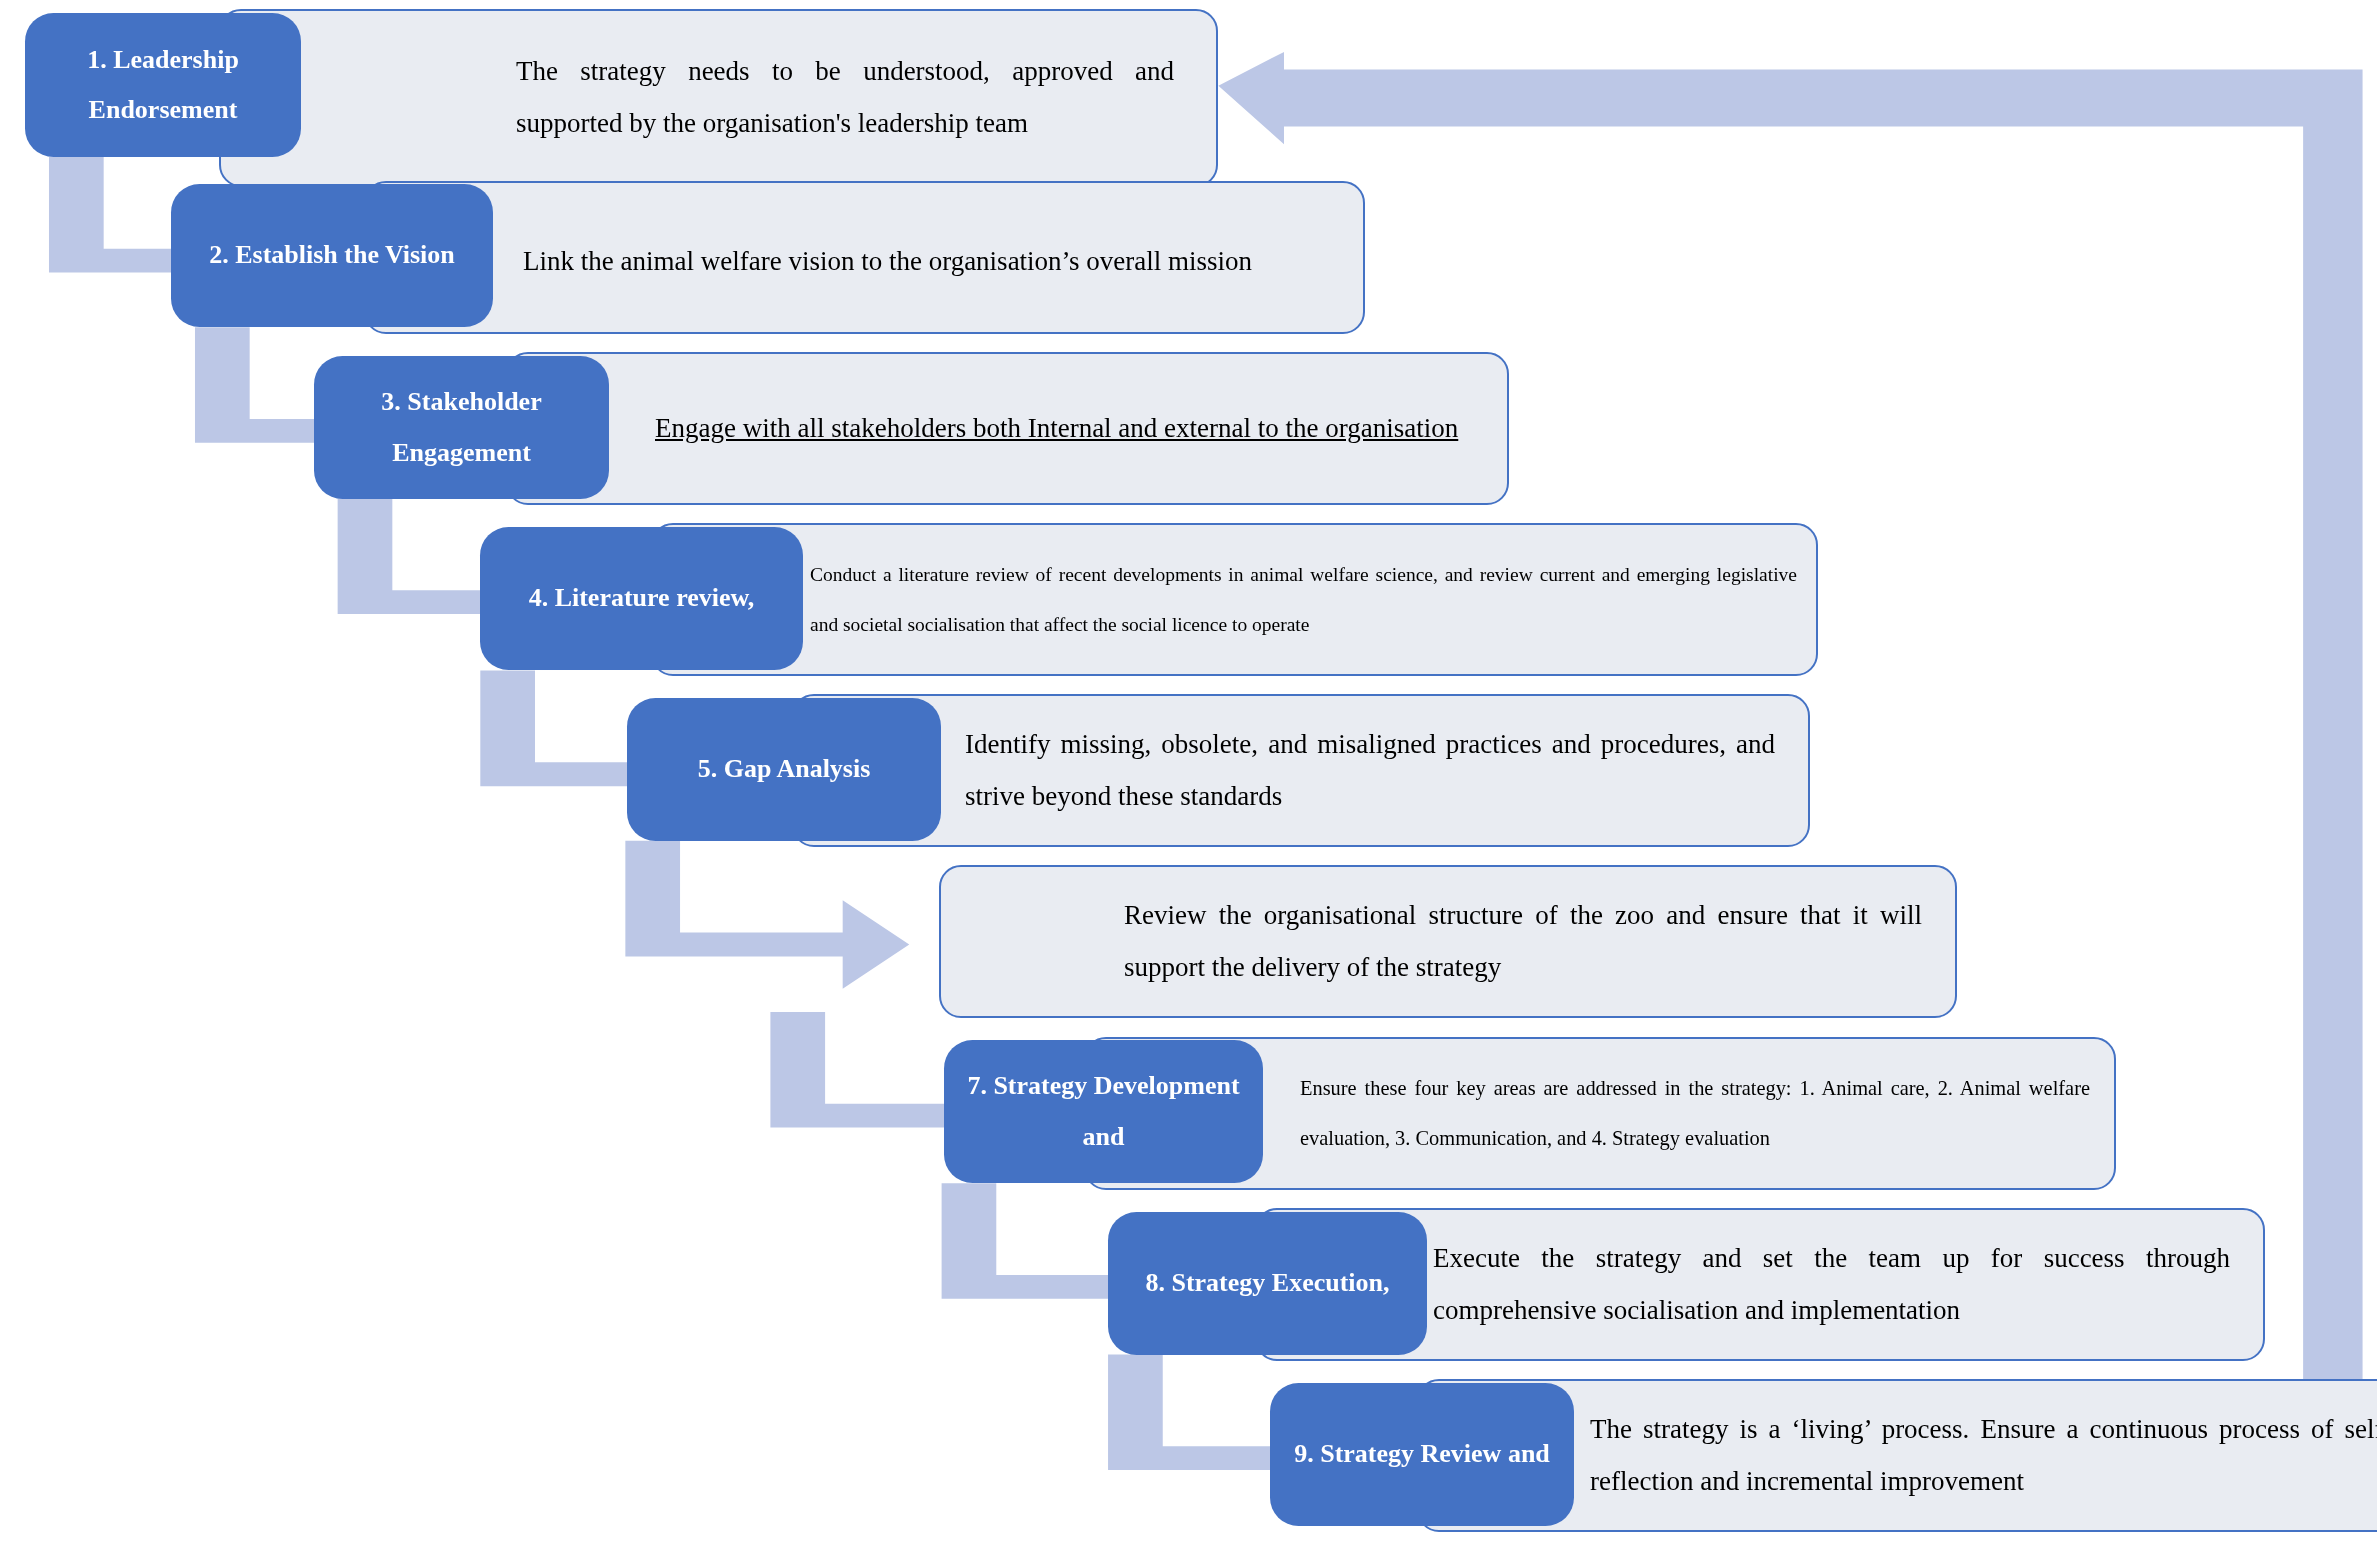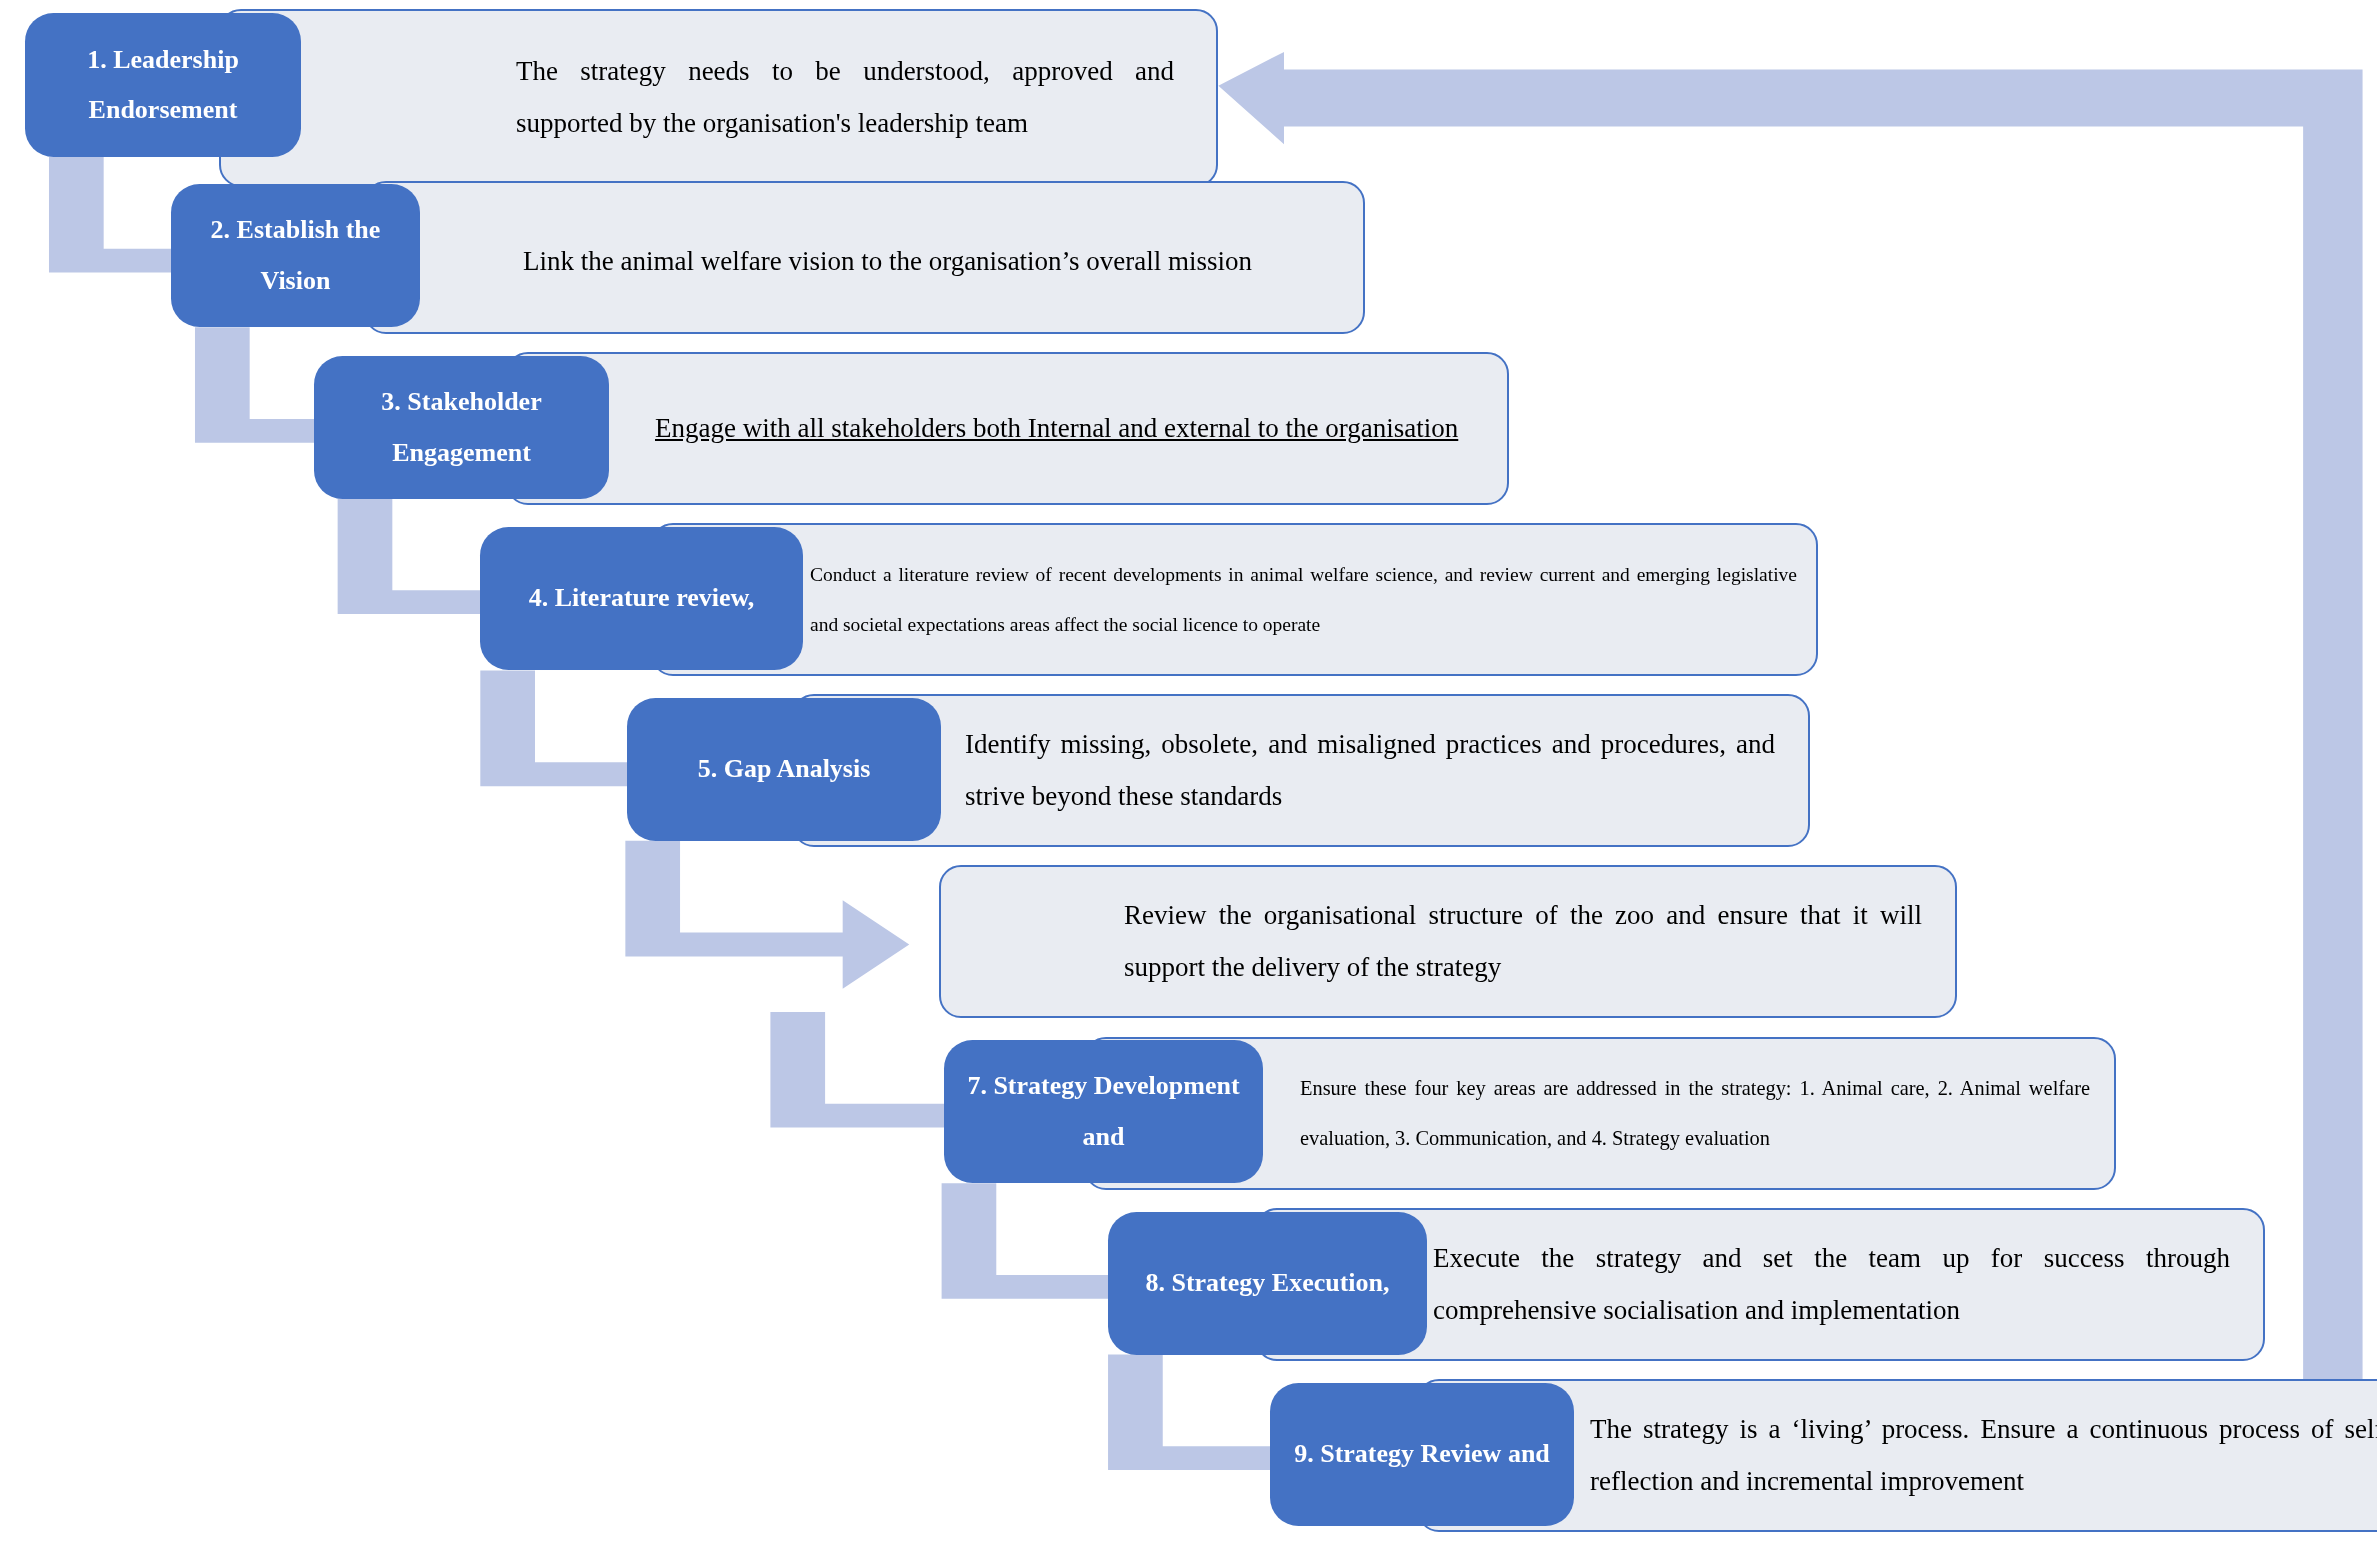--- a/index.html
+++ b/index.html
@@ -91,33 +91,33 @@
   <div class="desc-panel" style="left:219px; top:8.6px; width:999px; height:178px; padding:0 42px 0 295px;">
     <div class="desc-text" style="font-size:27px;">The strategy needs to be understood, approved and supported by the organisation's leadership team</div>
   </div>
   <div class="label-box" style="left:25px; top:13.3px; width:276px; height:144px;">
     <div class="label-text" style="font-size:26px;">1. Leadership Endorsement</div>
   </div>
 
   <div class="desc-panel" style="left:364px; top:181px; width:1001px; height:153px; padding:8px 33px 0 157px;">
     <div class="desc-text" style="font-size:27px;">Link the animal welfare vision to the organisation’s overall mission</div>
   </div>
-  <div class="label-box" style="left:171px; top:184px; width:249px; height:143px;">
+  <div class="label-box" style="left:171px; top:184px; width:322px; height:143px;">
     <div class="label-text" style="font-size:26px;">2. Establish the Vision</div>
   </div>
 
   <div class="desc-panel" style="left:506px; top:352px; width:1003px; height:153px; padding:0 33px 0 147px;">
     <div class="desc-text" style="font-size:27px;text-decoration:underline;">Engage with all stakeholders both Internal and external to the organisation</div>
   </div>
   <div class="label-box" style="left:314px; top:356px; width:295px; height:143px;">
     <div class="label-text" style="font-size:26px;">3. Stakeholder Engagement</div>
   </div>
 
   <div class="desc-panel" style="left:651px; top:523px; width:1167px; height:153px; padding:0 19px 0 157px;">
-    <div class="desc-text" style="font-size:19.5px; line-height:2.55;">Conduct a literature review of recent developments in animal welfare science, and review current and emerging legislative and societal expectations areas affect the social licence to operate</div>
+    <div class="desc-text" style="font-size:19.5px; line-height:2.55;">Conduct a literature review of recent developments in animal welfare science, and review current and emerging legislative and societal socialisation that affect the social licence to operate</div>
   </div>
   <div class="label-box" style="left:480px; top:527px; width:323px; height:143px;">
     <div class="label-text" style="font-size:26px;">4. Literature review,</div>
   </div>
 
   <div class="desc-panel" style="left:792px; top:694px; width:1018px; height:153px; padding:0 33px 0 171px;">
     <div class="desc-text" style="font-size:27px;">Identify missing, obsolete, and misaligned practices and procedures, and strive beyond these standards</div>
   </div>
   <div class="label-box" style="left:627px; top:698px; width:314px; height:143px;">
     <div class="label-text" style="font-size:26px;">5. Gap Analysis</div>

